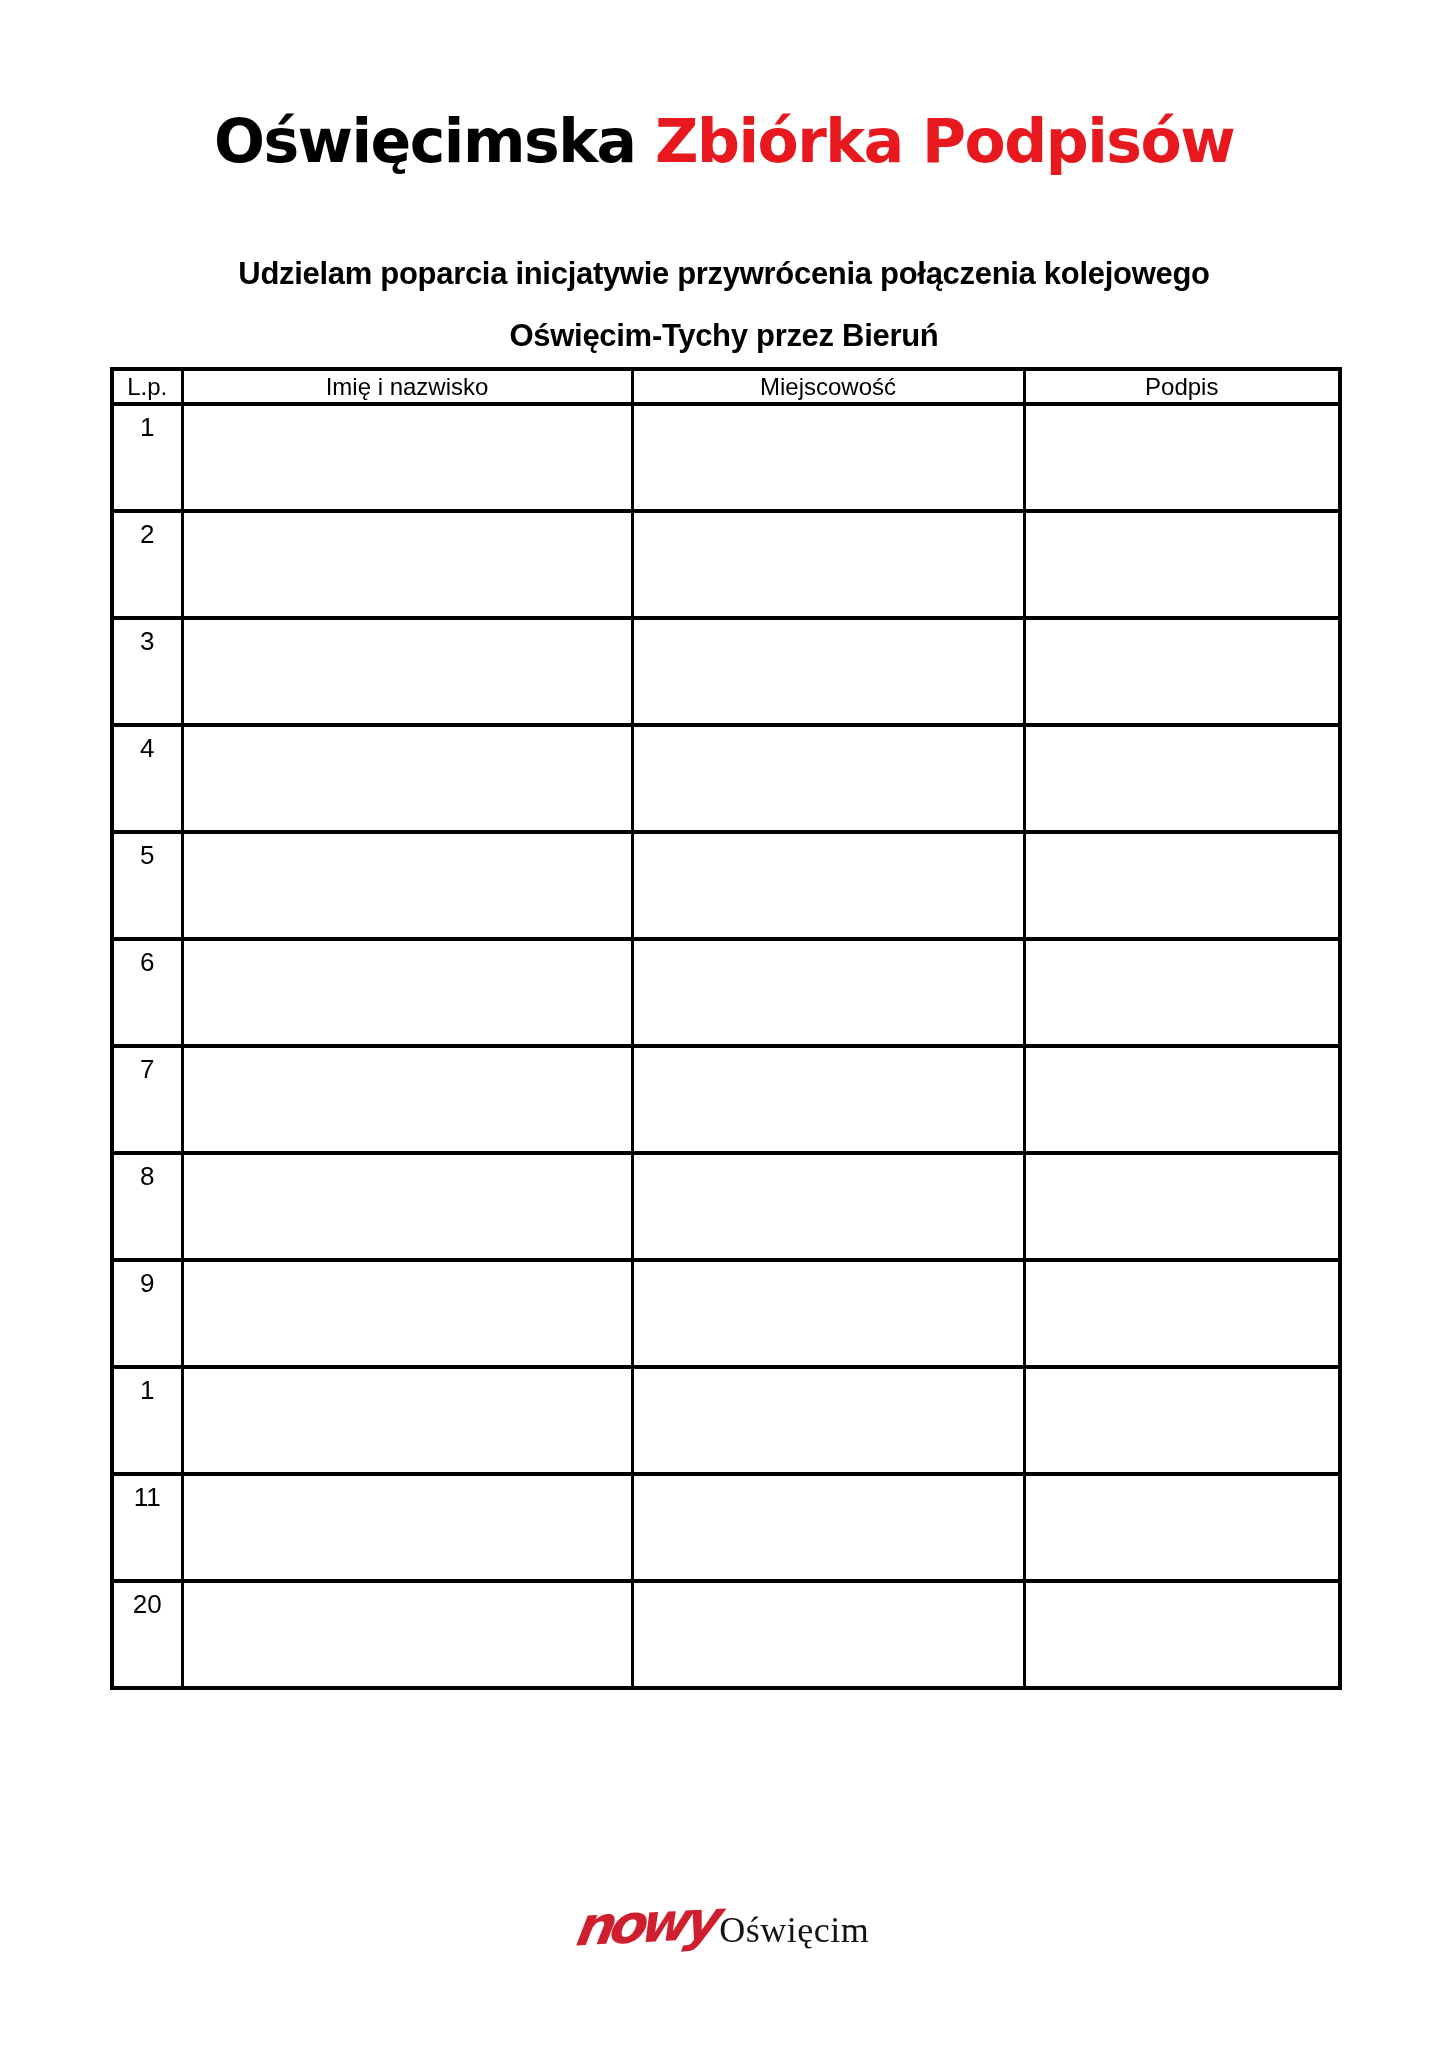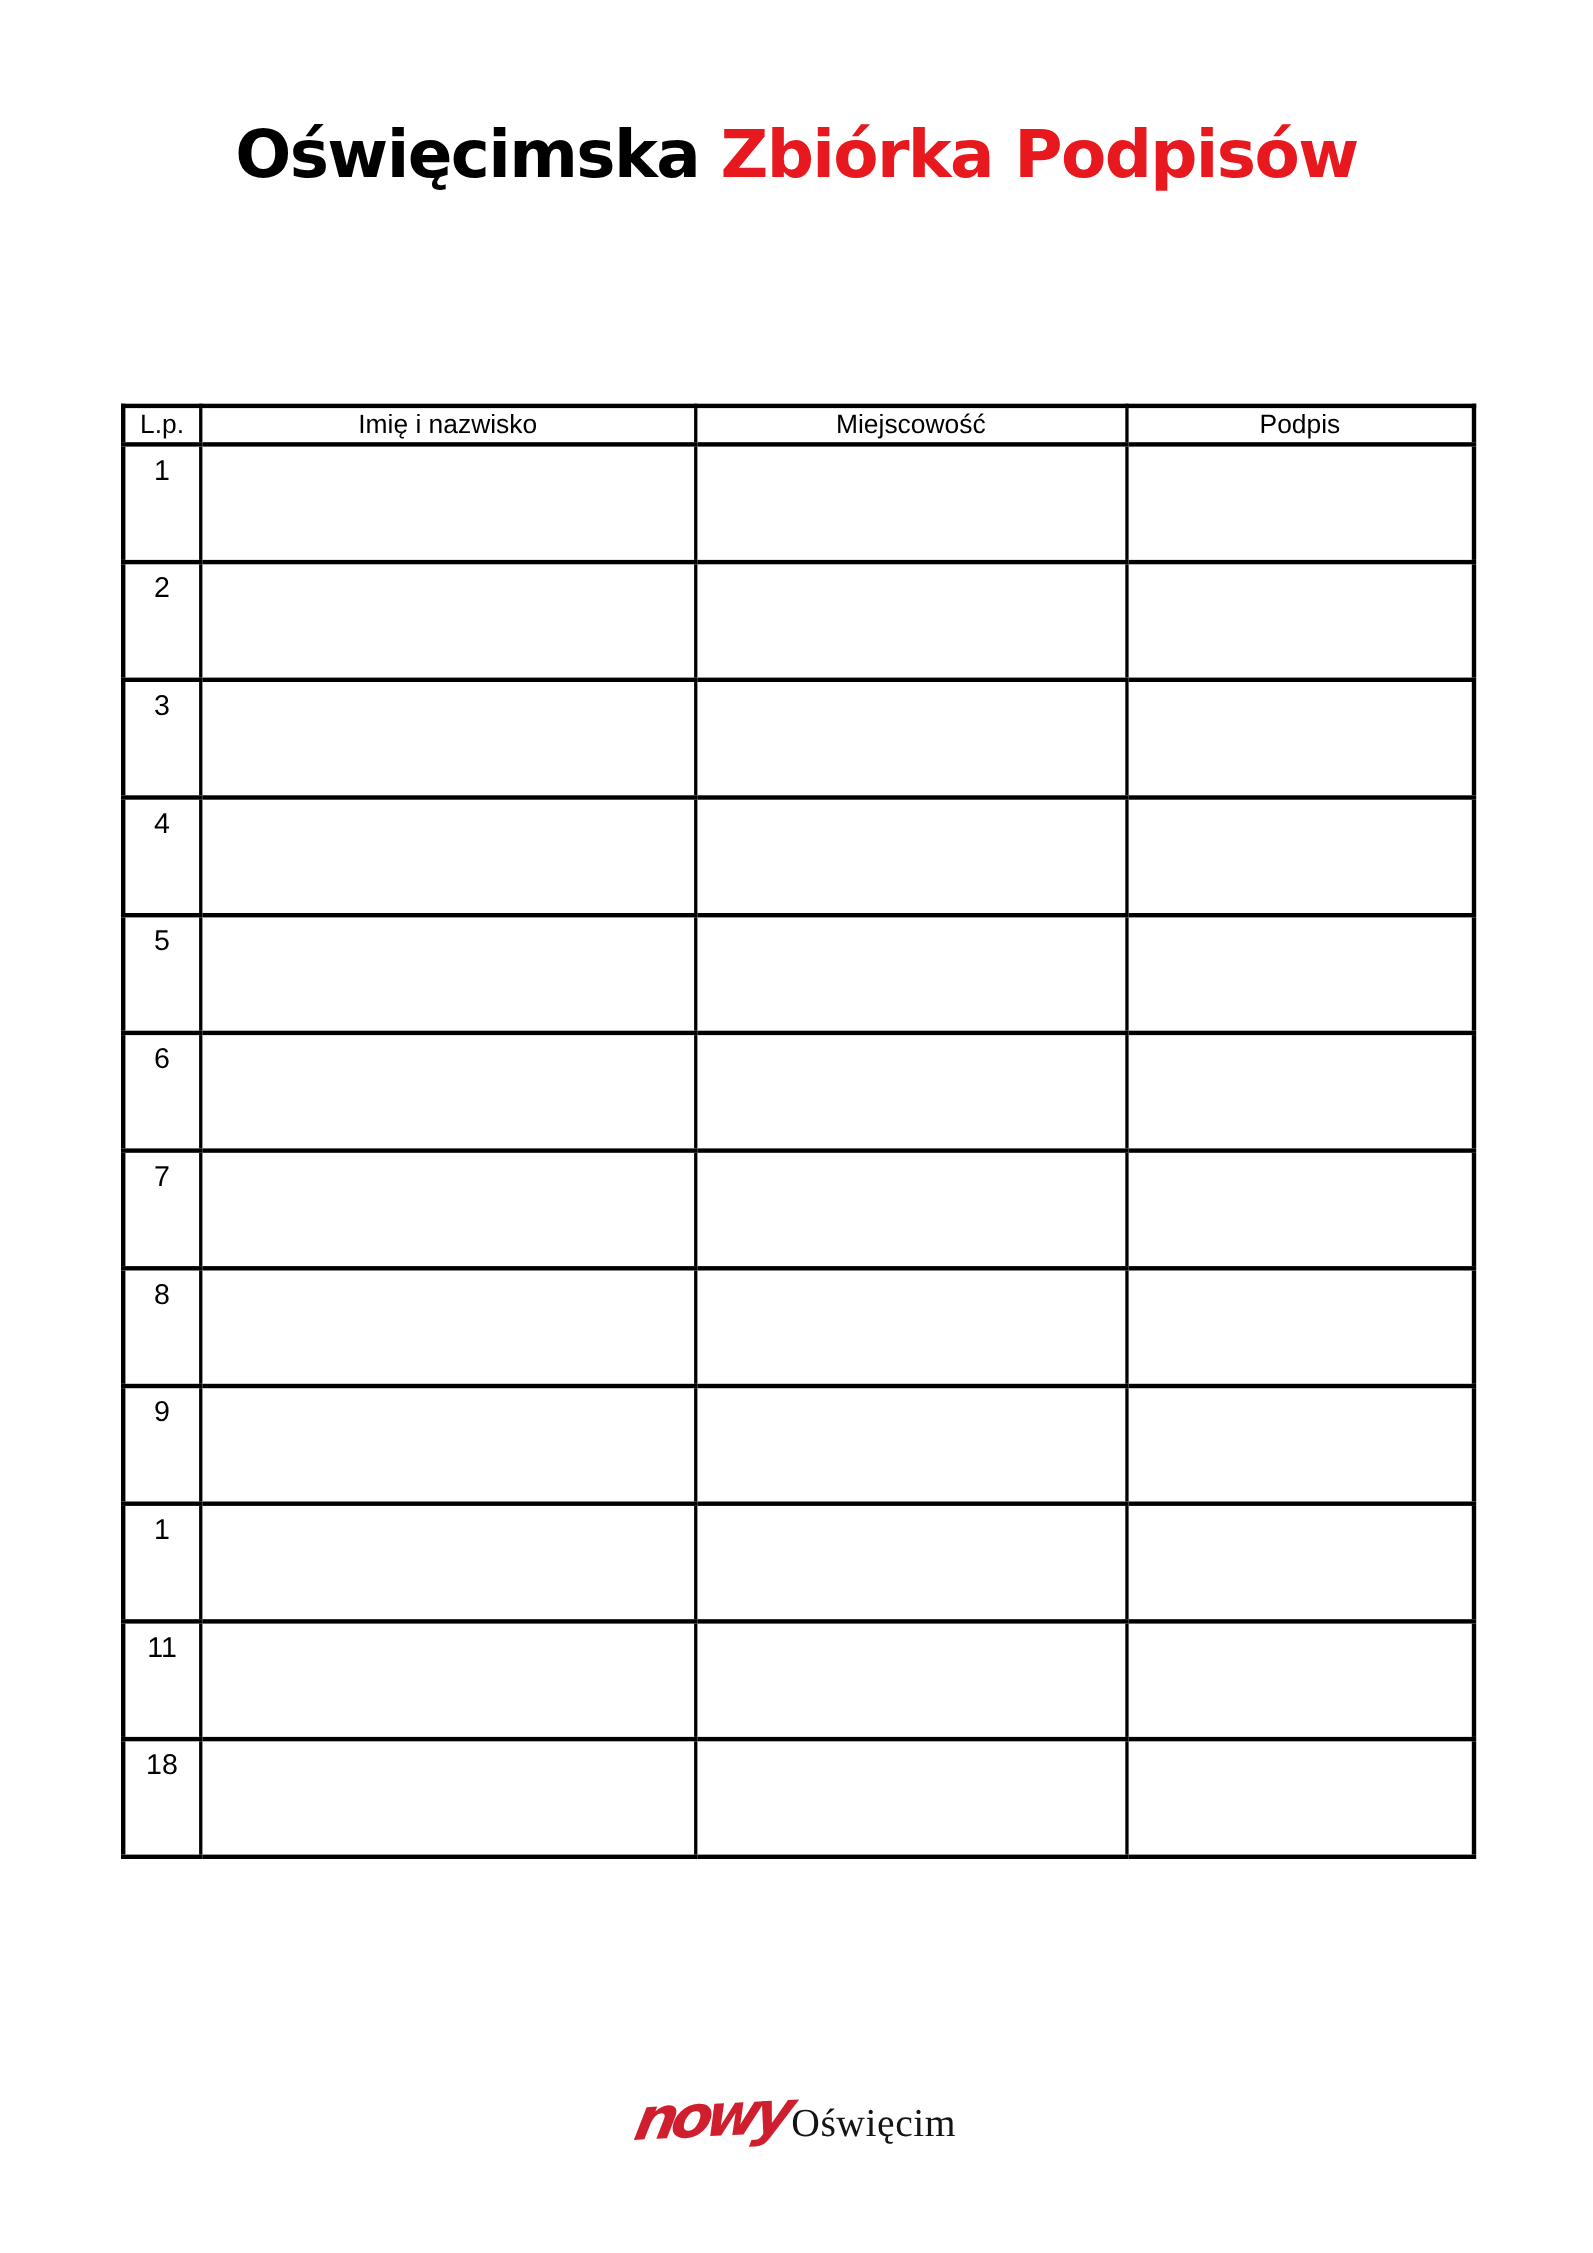--- a/index.html
+++ b/index.html
@@ -101,20 +101,24 @@
     vertical-align:baseline;
   }
 </style>
 </head>
 <body>
 
 <div class="page">
 
   <h1 class="title"><span>Oświęcimska</span><span> </span><span class="red-part">Zbiórka Podpisów</span></h1>
 
+  <div class="subtitle">
+    <div>Udzielam poparcia inicjatywie przywrócenia połączenia kolejowego</div>
+    <div>Oświęcim-Tychy przez Bieruń</div>
+  </div>
 
   <table class="sig-table">
     <colgroup>
       <col class="c-lp">
         <col class="c-name">
         <col class="c-city">
         <col class="c-sign">
     </colgroup>
     <thead>
       <tr>
@@ -198,21 +202,21 @@
     <tr>
       <td class="num">11</td>
       <td></td>
       <td></td>
       <td></td>
     </tr>
 
 
 
     <tr>
-      <td class="num">18</td>
+      <td class="num">20</td>
       <td></td>
       <td></td>
       <td></td>
     </tr>
   </tbody>
   </table>
 
   <div class="logo"><span class="nowy">nowy</span><span class="oswiecim">Oświęcim</span></div>
 
 </div>

